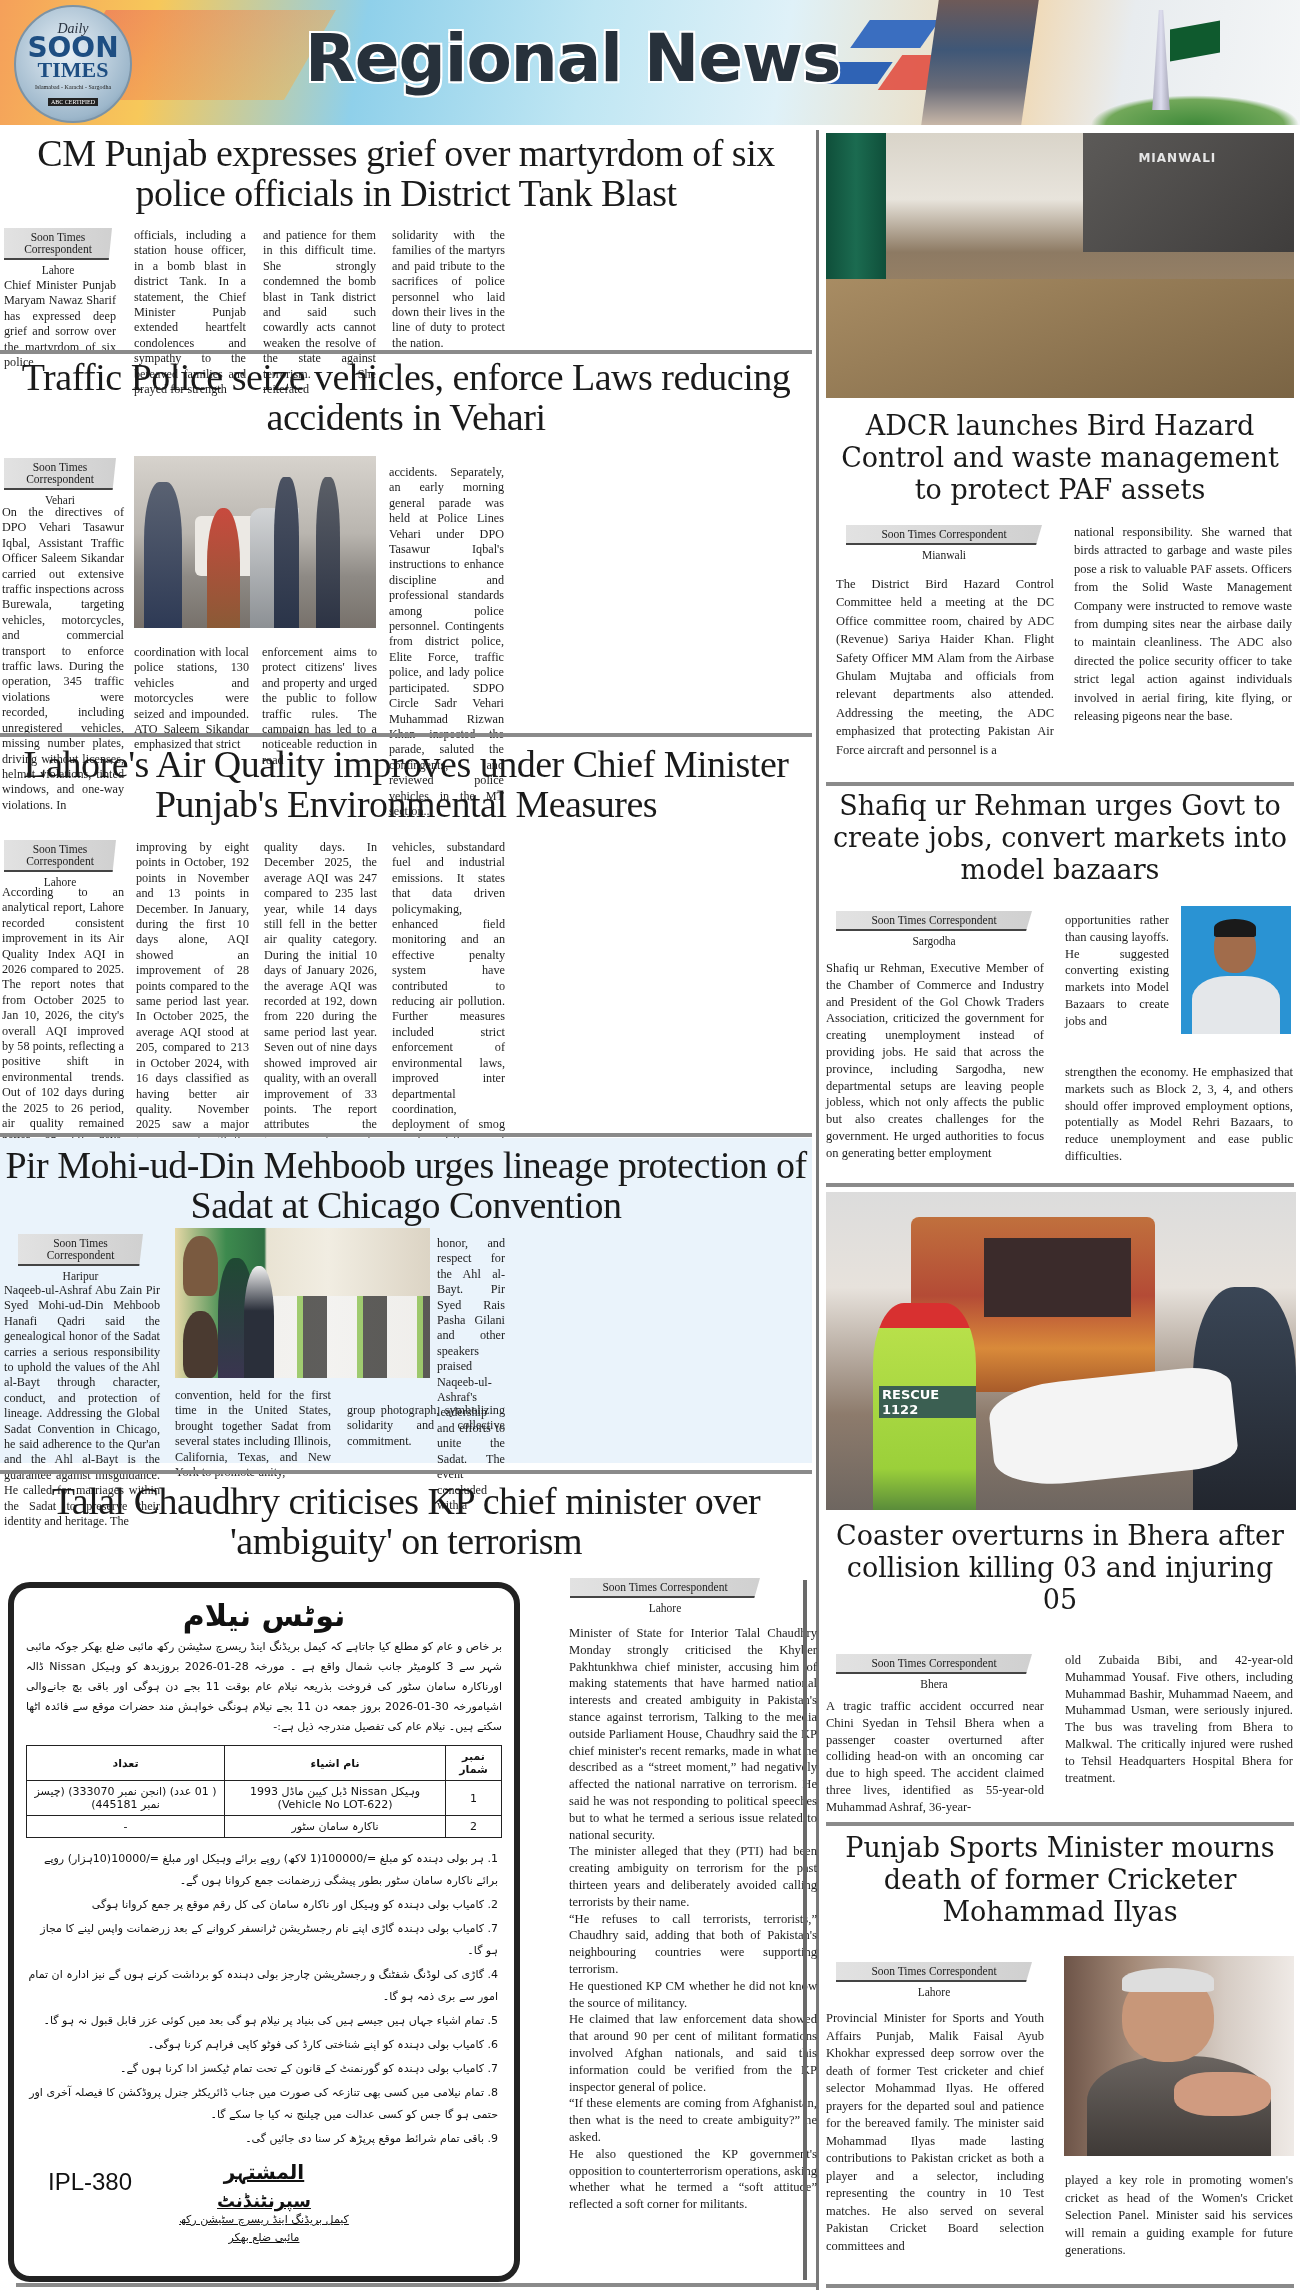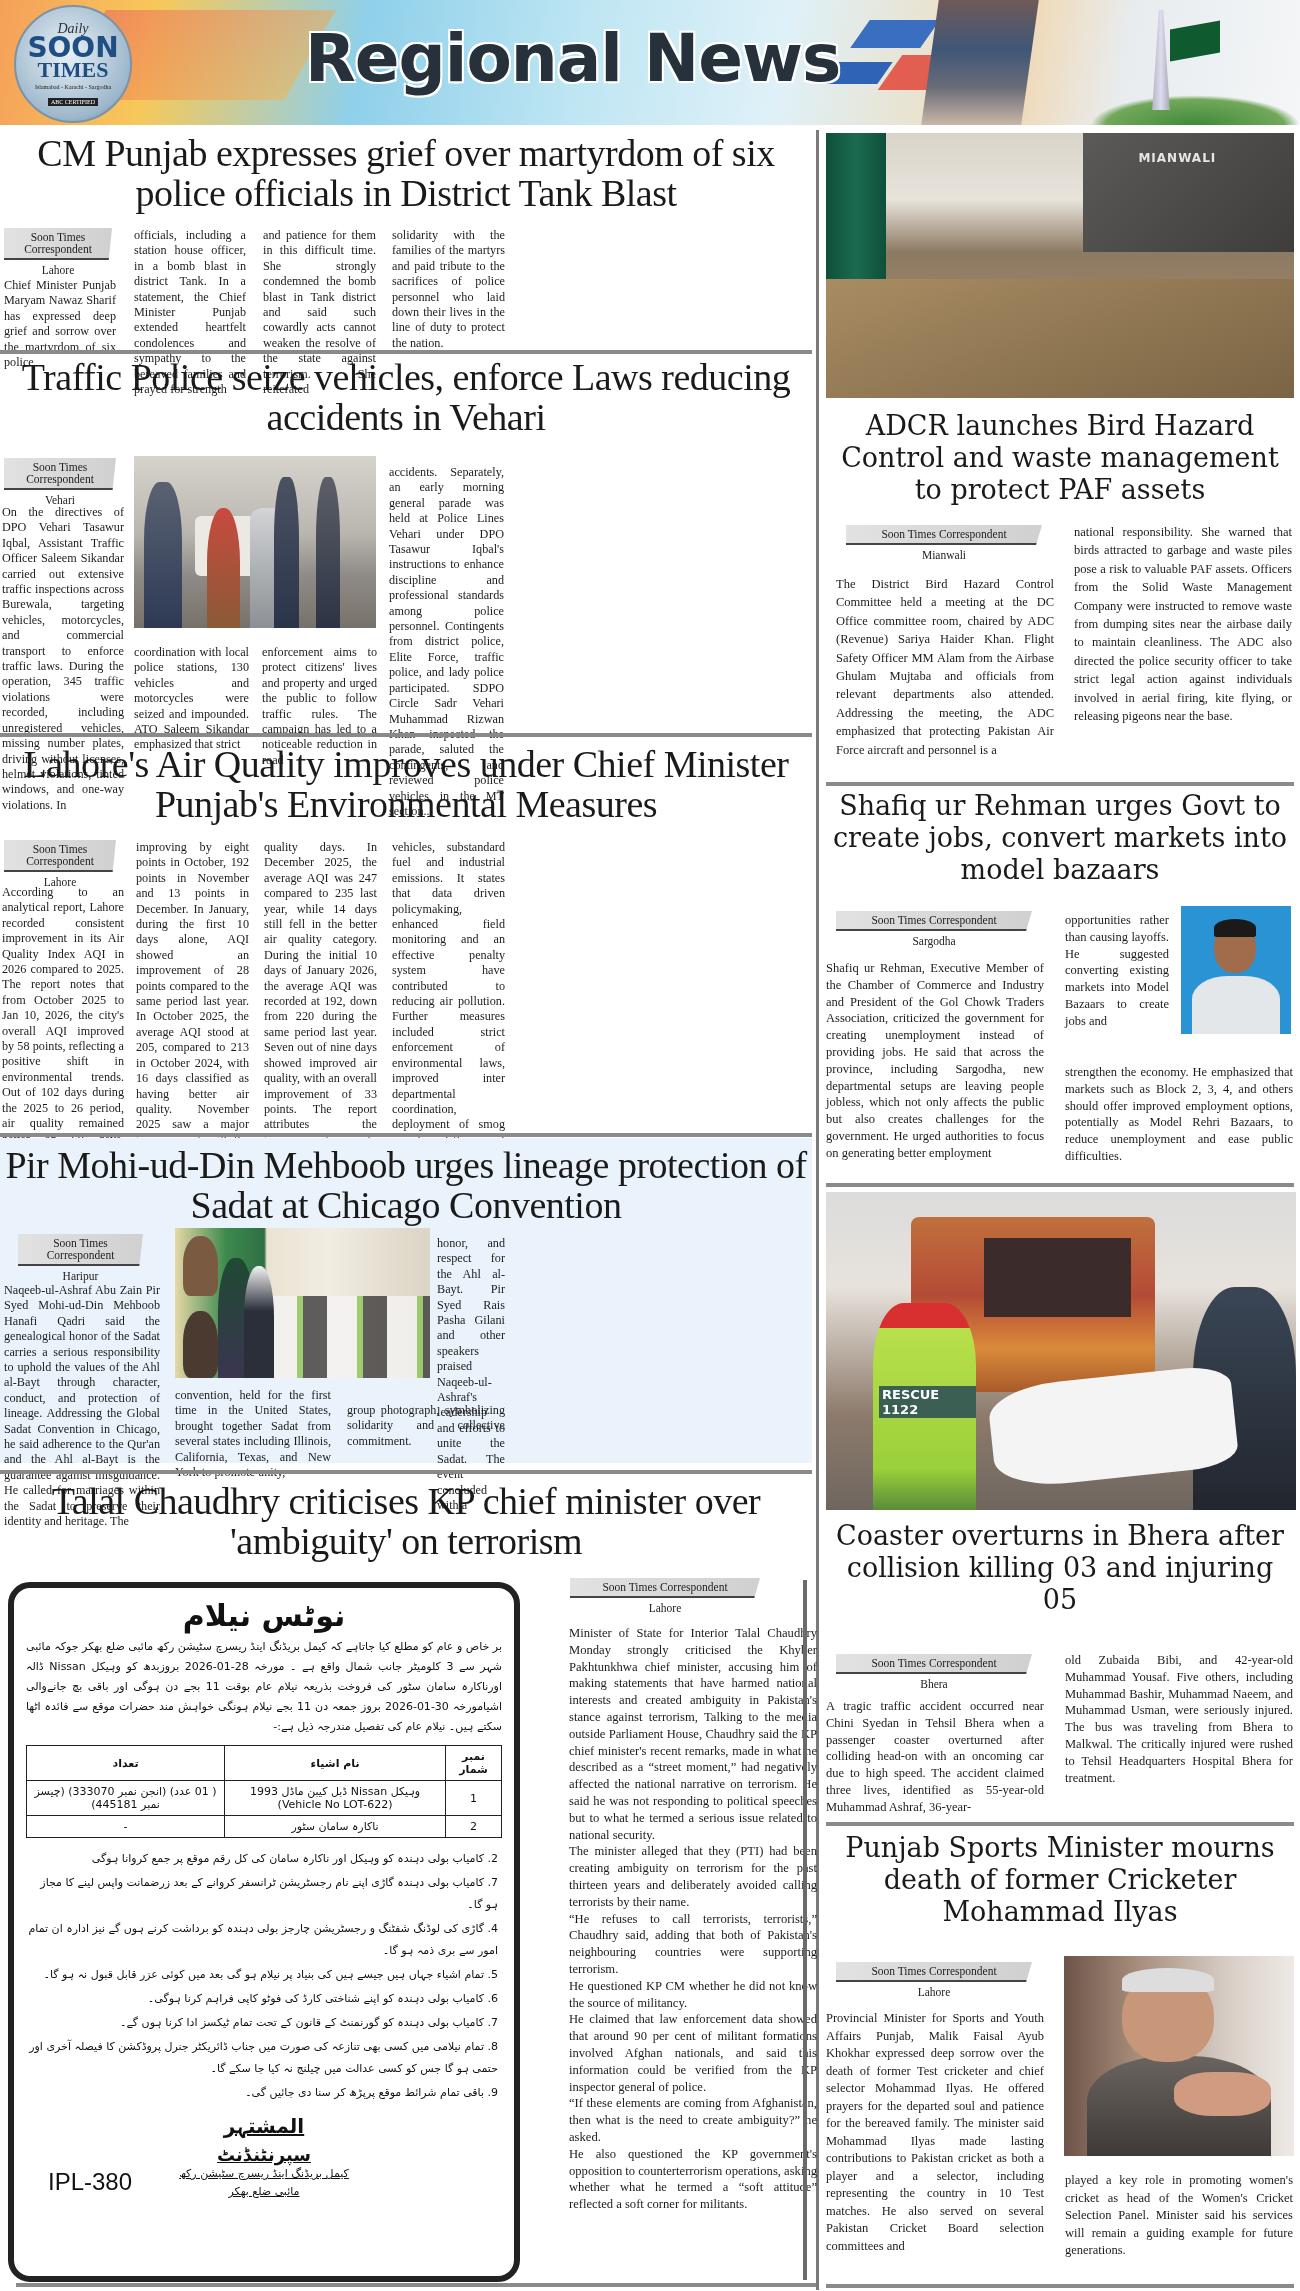--- a/index.html
+++ b/index.html
@@ -228,20 +228,21 @@
         <td>( 01 عدد) (انجن نمبر 333070) (چیسز نمبر 445181)</td>
       </tr>
       <tr>
         <td>2</td>
         <td class="item">ناکارہ سامان سٹور</td>
         <td>-</td>
       </tr>
     </tbody>
   </table>
   <div class="cond">
+    <div>1. ہر بولی دہندہ کو مبلغ =/100000(1 لاکھ) روپے برائے وہیکل اور مبلغ =/10000(10ہزار) روپے برائے ناکارہ سامان سٹور بطور پیشگی زرضمانت جمع کروانا ہوں گے۔</div>
     <div>2. کامیاب بولی دہندہ کو وہیکل اور ناکارہ سامان کی کل رقم موقع پر جمع کروانا ہوگی</div>
     <div>7. کامیاب بولی دہندہ گاڑی اپنے نام رجسٹریشن ٹرانسفر کروانے کے بعد زرضمانت واپس لینے کا مجاز ہو گا۔</div>
     <div>4. گاڑی کی لوڈنگ شفٹنگ و رجسٹریشن چارجز بولی دہندہ کو برداشت کرنے ہوں گے نیز ادارہ ان تمام امور سے بری ذمہ ہو گا۔</div>
     <div>5. تمام اشیاء جہاں ہیں جیسے ہیں کی بنیاد پر نیلام ہو گی بعد میں کوئی عزر قابل قبول نہ ہو گا۔</div>
     <div>6. کامیاب بولی دہندہ کو اپنے شناختی کارڈ کی فوٹو کاپی فراہم کرنا ہوگی۔</div>
     <div>7. کامیاب بولی دہندہ کو گورنمنٹ کے قانون کے تحت تمام ٹیکسز ادا کرنا ہوں گے۔</div>
     <div>8. تمام نیلامی میں کسی بھی تنازعہ کی صورت میں جناب ڈائریکٹر جنرل پروڈکشن کا فیصلہ آخری اور حتمی ہو گا جس کو کسی عدالت میں چیلنج نہ کیا جا سکے گا۔</div>
     <div>9. باقی تمام شرائط موقع پرپڑھ کر سنا دی جائیں گی۔</div>
   </div>
   <div class="sig">

